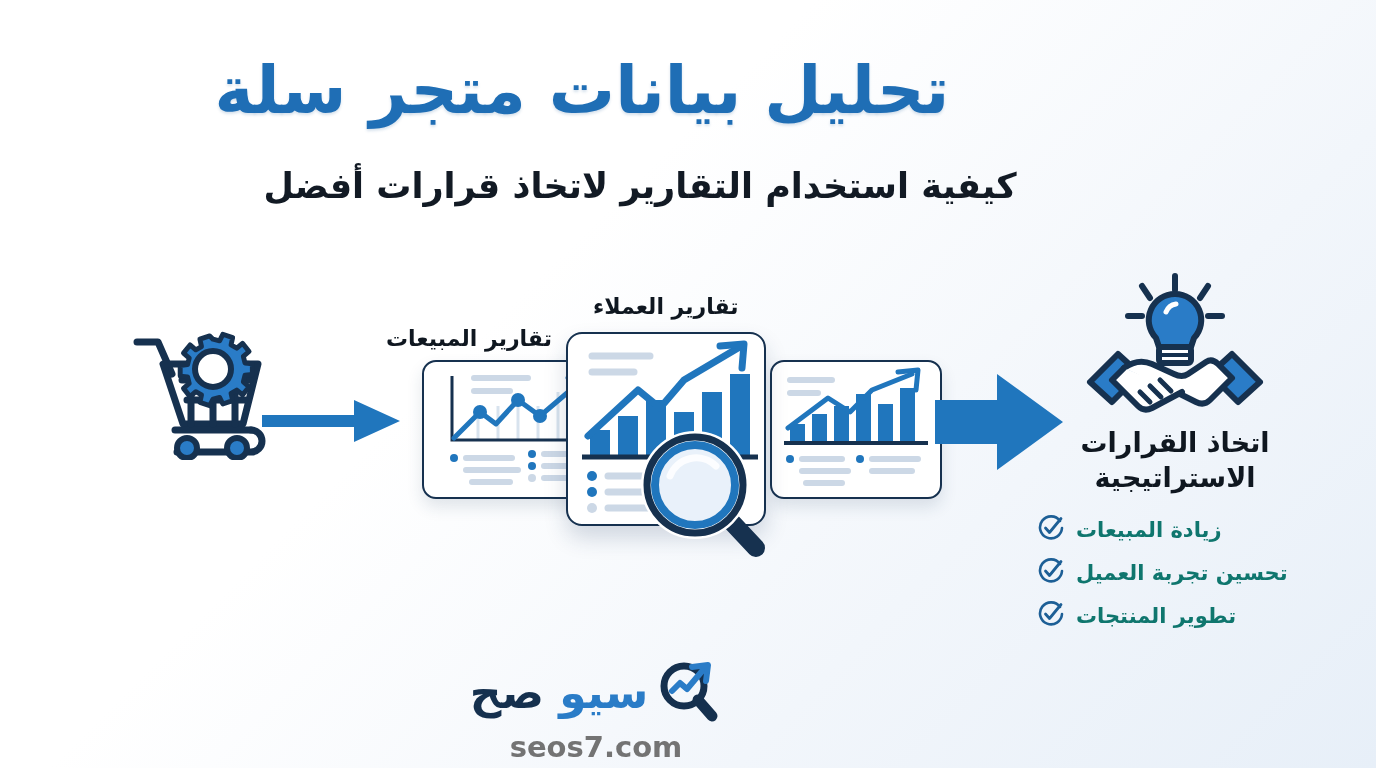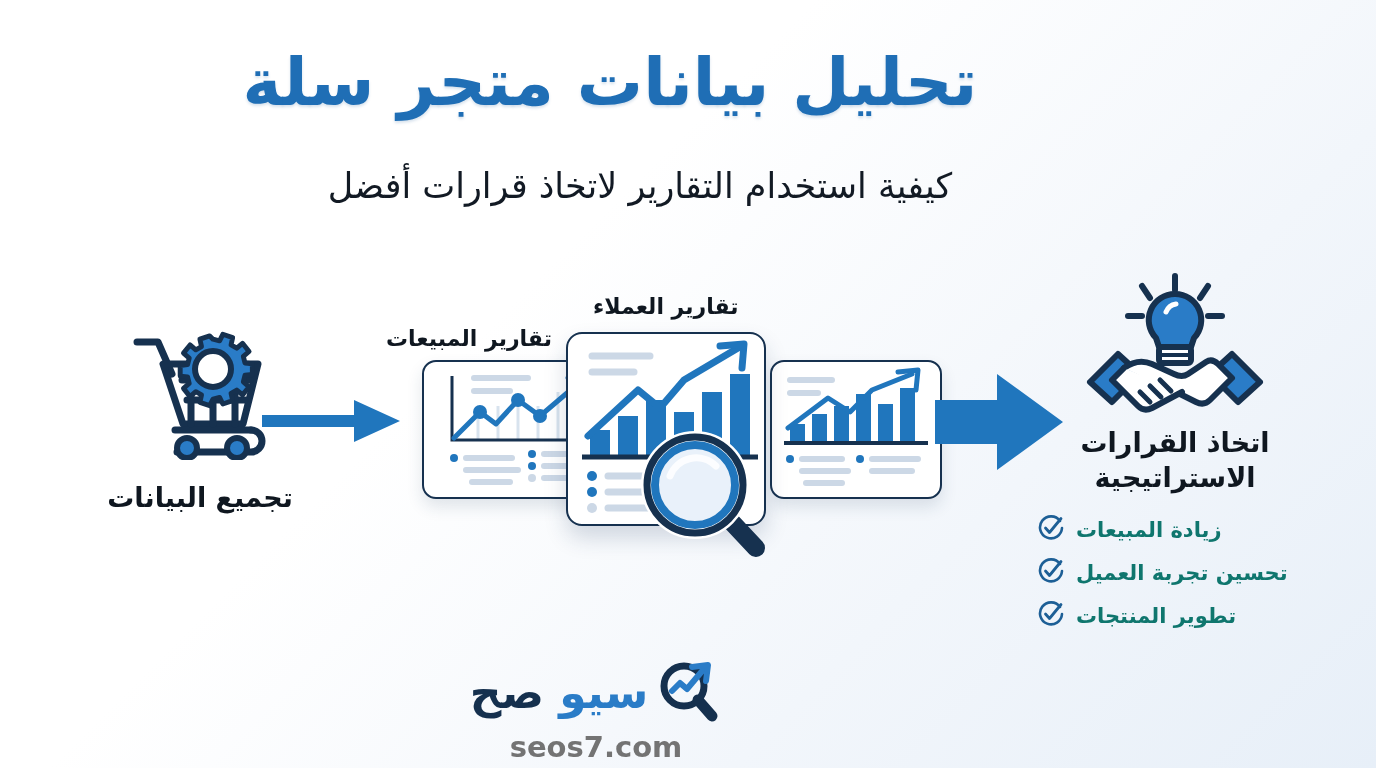--- a/index.html
+++ b/index.html
@@ -8,29 +8,28 @@
     width:1376px;height:768px;overflow:hidden;
     font-family:"DejaVu Sans","Liberation Sans",sans-serif;
     background:linear-gradient(135deg,#ffffff 0%,#ffffff 38%,#f2f6fb 70%,#e7eff8 100%);
     position:relative;
   }
   .stage{position:absolute;inset:0;}
   .abs{position:absolute;}
 
   
   #title{
-    top:48px;left:0;width:1164px;text-align:center;
+    top:56px;left:0;width:1164px;text-align:center;
     font-size:66px;font-weight:700;color:#1f6eb5;
     letter-spacing:0px;line-height:1.05;
     text-shadow:0 2px 3px rgba(30,90,150,.18);
-    padding-left:28px;
   }
   #subtitle{
     top:165px;left:0;width:1280px;text-align:center;
-    font-size:35px;font-weight:400;color:#121a24;line-height:1.2;
+    font-size:35px;font-weight:700;color:#121a24;line-height:1.2;
   }
 
   
   #cart-block{left:60px;top:320px;width:280px;text-align:center;}
   #cart-label{margin-top:18px;font-size:27px;font-weight:700;color:#0f1720;}
 
   
   #arrow-small{left:262px;top:398px;}
   #arrow-big{left:935px;top:372px;}
 
@@ -95,21 +94,20 @@
         <g fill="#2a7cc7" stroke="#16314f" stroke-width="6">
           <circle cx="62" cy="128" r="10"></circle>
           <circle cx="112" cy="128" r="10"></circle>
         </g>
         <g transform="translate(88,52)">
           <path d="M0,-40 L8,-38 L12,-46 L24,-42 L22,-33 L29,-29 L36,-35 L44,-25 L37,-19 L39,-11 L48,-10 L48,3 L39,4 L37,12 L44,18 L36,28 L29,22 L22,26 L24,35 L12,39 L8,31 L0,33 L-4,41 L-16,37 L-14,28 L-21,24 L-28,30 L-36,20 L-29,14 L-31,6 L-40,5 L-40,-8 L-31,-9 L-29,-17 L-36,-23 L-28,-33 L-21,-27 L-14,-31 L-16,-40 L-4,-44 Z" fill="#2a7cc7" stroke="#16314f" stroke-width="6" stroke-linejoin="round" transform="scale(0.82)"></path>
           <circle cx="0" cy="-3" r="18" fill="#ffffff" stroke="#16314f" stroke-width="6"></circle>
         </g>
       </svg>
     </span>
-    <div id="cart-label">تجميع البيانات</div>
   </div>
 
   <div class="abs" id="arrow-small">
     <svg width="140" height="46" viewBox="0 0 140 46">
       <path d="M0,17 H92 V2 L138,23 L92,44 V29 H0 Z" fill="#2076bd"></path>
     </svg>
   </div>
 
   <div class="abs" id="cards">
 

